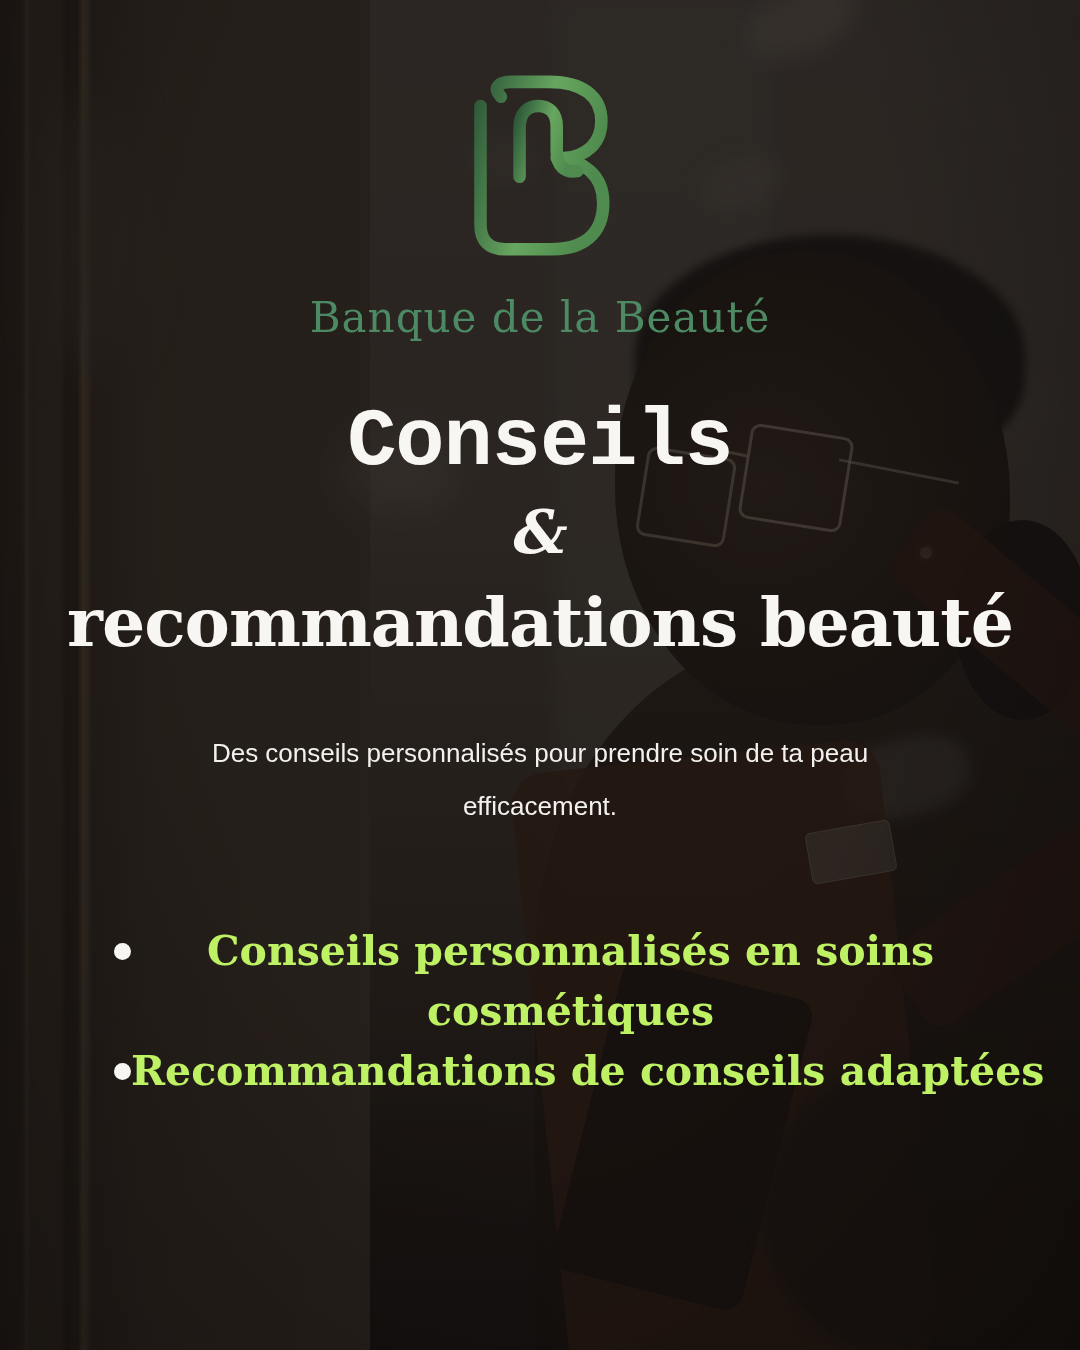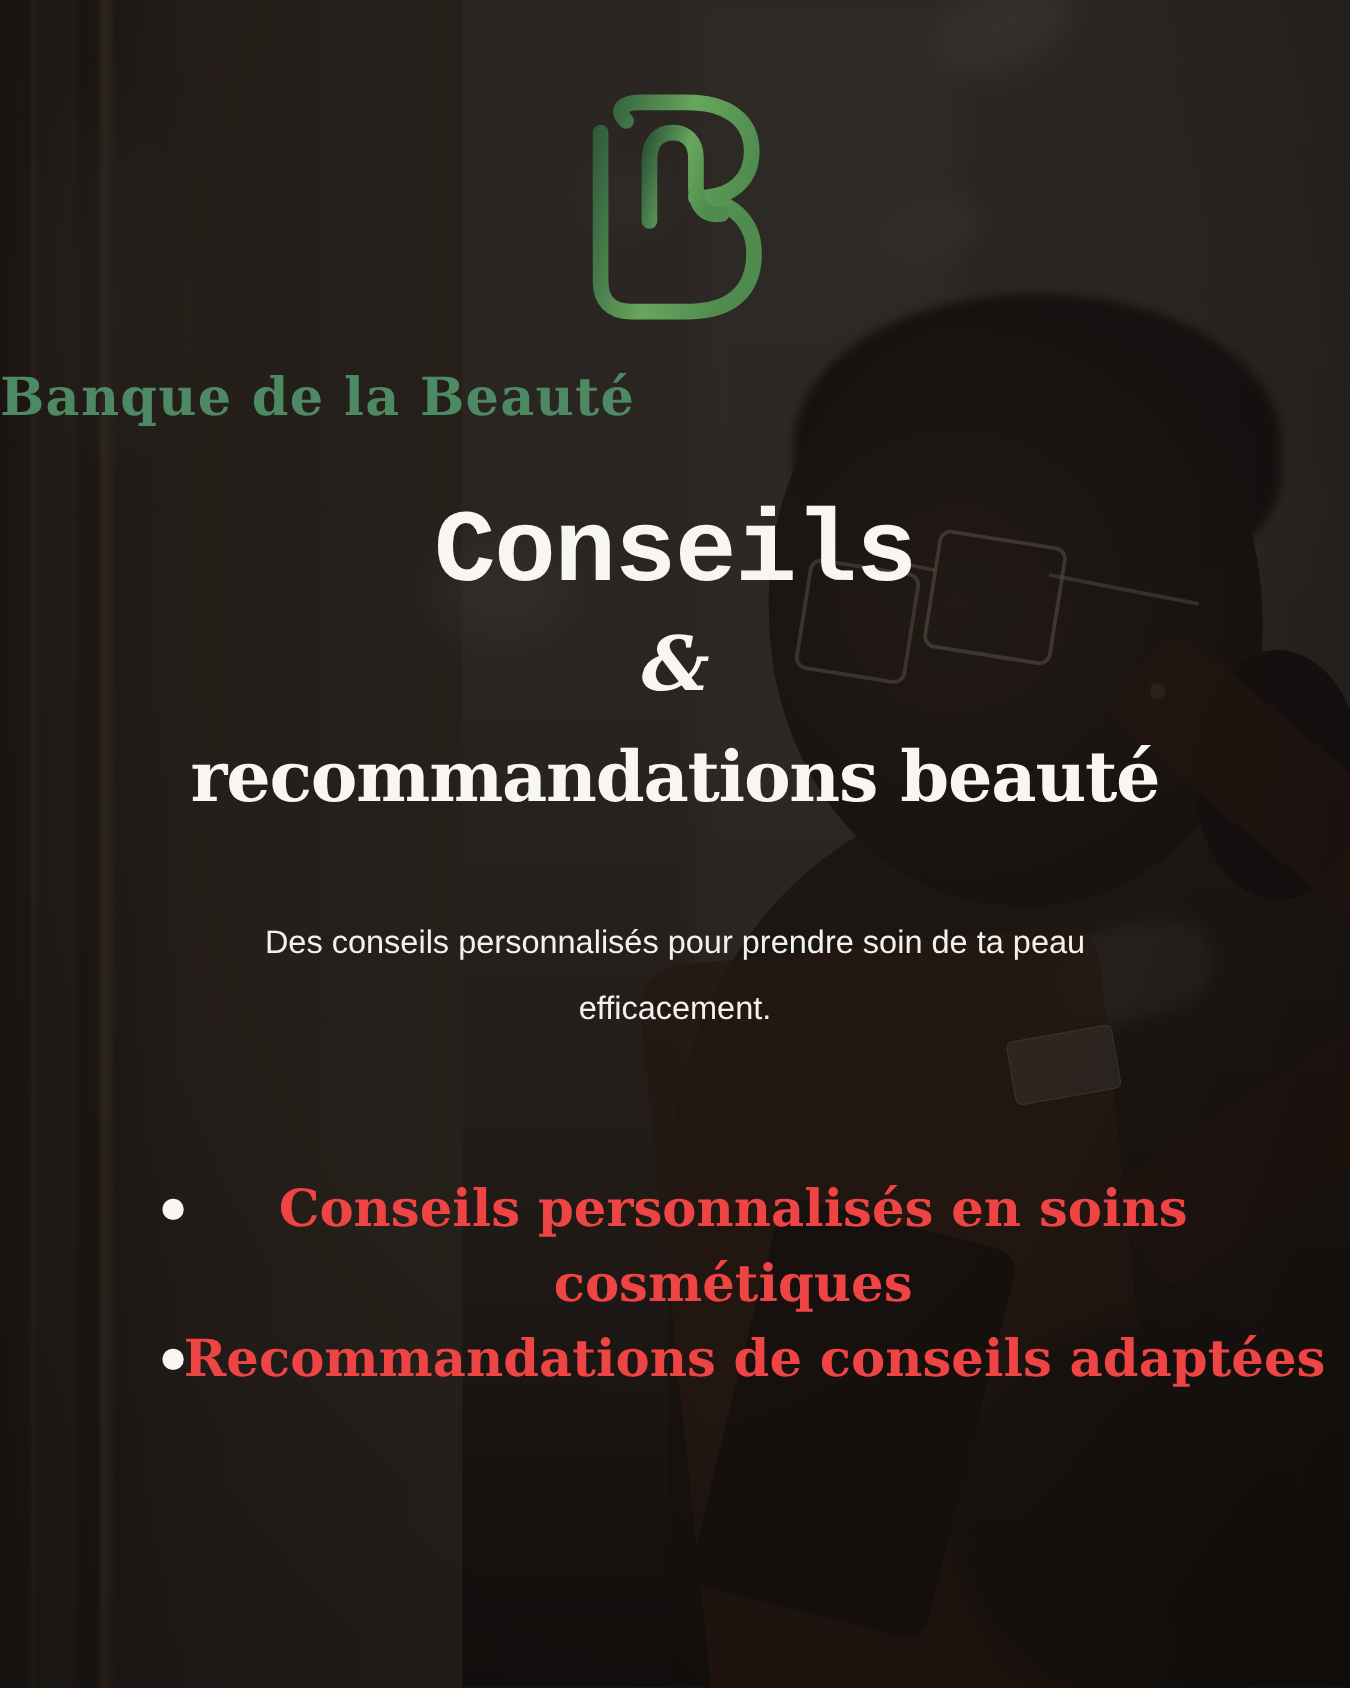--- a/index.html
+++ b/index.html
@@ -47,31 +47,31 @@
   .strap1{left:875px;top:590px;width:310px;height:90px;background:#291712;opacity:.85;transform:rotate(40deg);border-radius:20px;}
   .strap2{left:880px;top:855px;width:330px;height:95px;background:#291712;opacity:.8;transform:rotate(-34deg);border-radius:20px;}
   .badge{left:808px;top:826px;width:84px;height:50px;background:#46403a;opacity:.65;border-radius:6px;transform:rotate(-10deg);border:1px solid rgba(200,190,175,.25);}
   .phone{left:585px;top:975px;width:195px;height:320px;background:#15110e;opacity:.9;border-radius:18px;transform:rotate(14deg);}
   .hand{left:760px;top:1060px;width:300px;height:300px;background:#181310;opacity:.85;border-radius:50%;filter:blur(8px);}
   .vignette{inset:0;background:radial-gradient(ellipse at 50% 32%, rgba(0,0,0,0) 50%, rgba(0,0,0,.38) 100%);}
   .overlay{inset:0;background:rgba(22,17,14,.4);}
   
   .content{position:absolute;inset:0;z-index:10;}
   .logo-wrap{position:absolute;top:60px;left:0;width:1080px;display:flex;justify-content:center;}
-  .brand-name{position:absolute;top:293px;left:0;width:1080px;text-align:left;
-    font-size:42px;letter-spacing:1px;color:#4d8a64;font-family:"DejaVu Serif",serif;font-weight:bold;}
+  .brand-name{position:absolute;top:293px;left:0;width:1080px;text-align:center;
+    font-size:42px;letter-spacing:1px;color:#4d8a64;font-family:"DejaVu Serif",serif;}
   .title{position:absolute;top:396px;left:0;width:1080px;text-align:center;color:#f8f6f3;font-weight:bold;letter-spacing:-1px;}
   .title-line1{font-size:82px;line-height:94px;font-family:Liberation Mono, monospace;}
   .title-amp{font-size:60px;line-height:84px;font-style:italic;}
-  .title-line2{font-size:56px;line-height:96px;}
+  .title-line2{font-size:68px;line-height:96px;}
   .subtitle{position:absolute;top:727px;left:0;width:1080px;text-align:center;
     font-family:"Liberation Sans",sans-serif;font-size:26px;line-height:53px;
     color:#f3f1ee;white-space:pre;}
-  .bullet-list{position:absolute;top:921px;left:70px;width:940px;margin:16px;padding:0;list-style:none;
-    color:#ef4444;font-weight:bold;font-size:41px;line-height:60px;}
+  .bullet-list{position:absolute;top:921px;left:70px;width:940px;margin:0;padding:0;list-style:none;
+    color:#bef264;font-weight:bold;font-size:41px;line-height:60px;}
   .bullet-item{display:flex;align-items:flex-start;}
   .bullet-dot{flex:0 0 auto;width:17px;height:17px;border-radius:50%;background:#f8f6f3;margin:22px 0 0 44px;}
   .bullet-text{flex:1 1 auto;text-align:center;white-space:pre;}
 </style>
 </head>
 <body>
 
 <div id="poster">
 
   <div class="bg">

